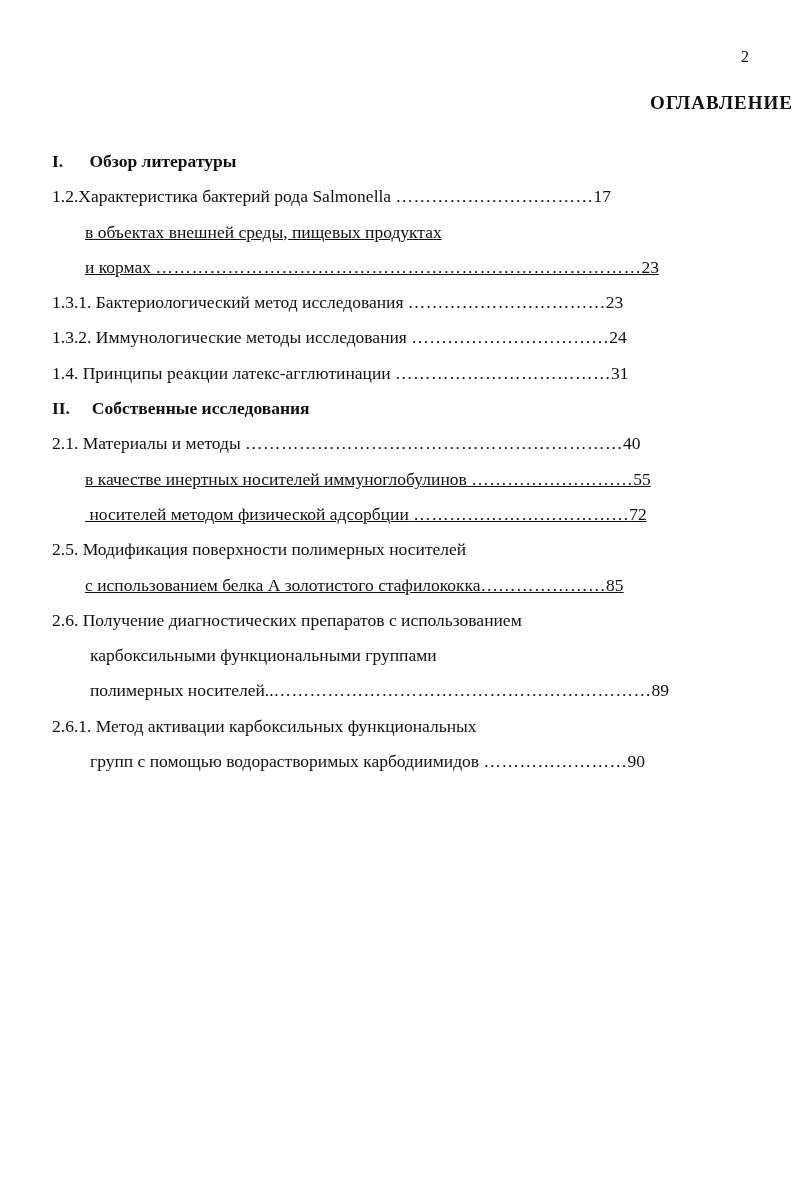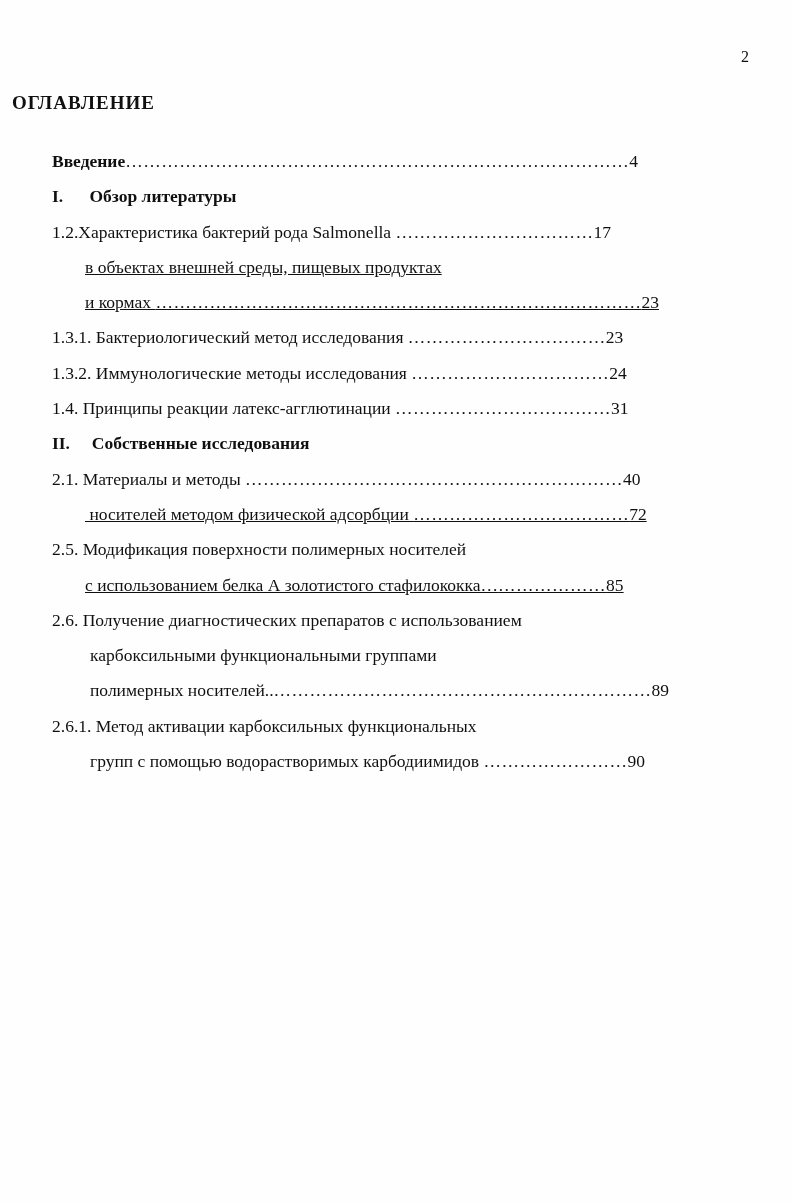--- a/index.html
+++ b/index.html
@@ -17,22 +17,22 @@
     font-family: "Liberation Serif", "DejaVu Serif", serif;
     color: #101010;
   }
   .page-number {
     position: absolute;
     top: 48px;
     right: 44px;
     font-size: 16px;
   }
   .doc-title {
-    margin: 92px 0 0 12px;
-    text-align: left;
+    margin: 92px 0 0 0;
+    text-align: right;
     font-size: 19px;
     font-weight: bold;
     letter-spacing: 1px;
   }
   .toc {
     margin: 30px 40px 0 52px;
     font-size: 17.5px;
   }
   .toc-line {
     line-height: 35.3px;
@@ -46,30 +46,30 @@
 </style>
 </head>
 <body>
 
 <div class="page">
   <div class="page-number">2</div>
 
   <h1 class="doc-title">ОГЛАВЛЕНИЕ</h1>
 
   <div class="toc">
-      <div class="toc-line ind-0"><span class="seg-bold">Введение</span><span class="dot-leader">…………………………………………………………………………</span><span>4</span></div>
       <div class="toc-line ind-0"><span class="seg-bold">I.      Обзор литературы</span></div>
       <div class="toc-line ind-0"><span>1.2.Характеристика бактерий рода Salmonella </span><span class="dot-leader">……………………………</span><span>17</span></div>
       <div class="toc-line ind-1"><span>в объектах внешней среды, пищевых продуктах</span></div>
       <div class="toc-line ind-1"><span>и кормах </span><span class="dot-leader">………………………………………………………………………</span><span>23</span></div>
       <div class="toc-line ind-0"><span>1.3.1. Бактериологический метод исследования </span><span class="dot-leader">……………………………</span><span>23</span></div>
       <div class="toc-line ind-0"><span>1.3.2. Иммунологические методы исследования </span><span class="dot-leader">……………………………</span><span>24</span></div>
       <div class="toc-line ind-0"><span>1.4. Принципы реакции латекс-агглютинации </span><span class="dot-leader">………………………………</span><span>31</span></div>
       <div class="toc-line ind-0"><span class="seg-bold">II.     Собственные исследования</span></div>
       <div class="toc-line ind-0"><span>2.1. Материалы и методы </span><span class="dot-leader">………………………………………………………</span><span>40</span></div>
+      <div class="toc-line ind-1"><span>в качестве инертных носителей иммуноглобулинов </span><span class="dot-leader">………………………</span><span>55</span></div>
       <div class="toc-line ind-1"><span> носителей методом физической адсорбции </span><span class="dot-leader">………………………………</span><span>72</span></div>
       <div class="toc-line ind-0"><span>2.5. Модификация поверхности полимерных носителей</span></div>
       <div class="toc-line ind-1"><span>с использованием белка А золотистого стафилококка…</span><span class="dot-leader">………………</span><span>85</span></div>
       <div class="toc-line ind-0"><span>2.6. Получение диагностических препаратов с использованием</span></div>
       <div class="toc-line ind-2"><span>карбоксильными функциональными группами</span></div>
       <div class="toc-line ind-2"><span>полимерных носителей..</span><span class="dot-leader">………………………………………………………</span><span>89</span></div>
       <div class="toc-line ind-0"><span>2.6.1. Метод активации карбоксильных функциональных</span></div>
       <div class="toc-line ind-2"><span>групп с помощью водорастворимых карбодиимидов </span><span class="dot-leader">……………………</span><span>90</span></div>
     </div>
 </div>

